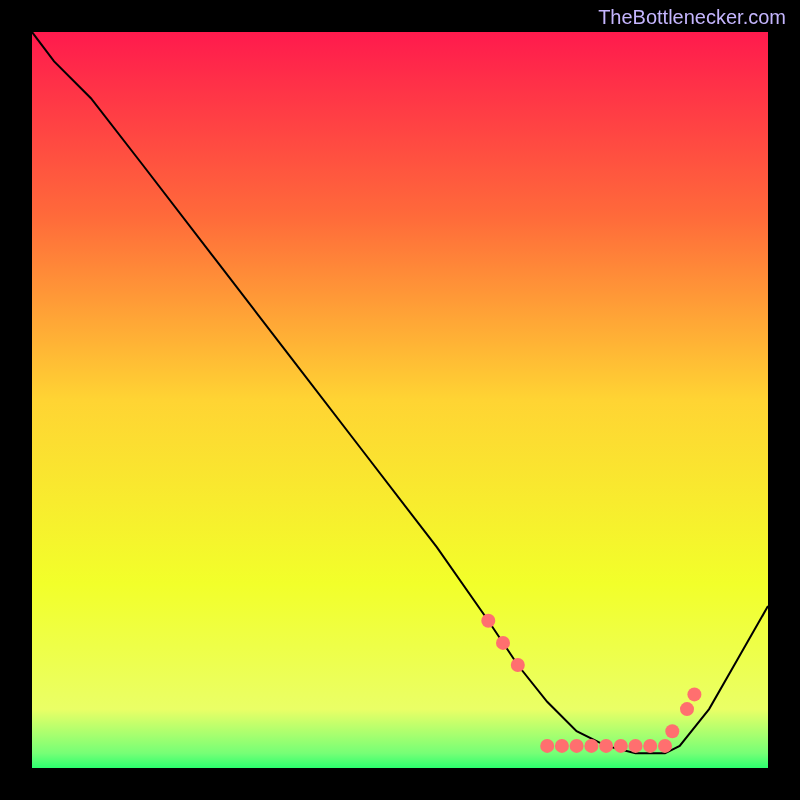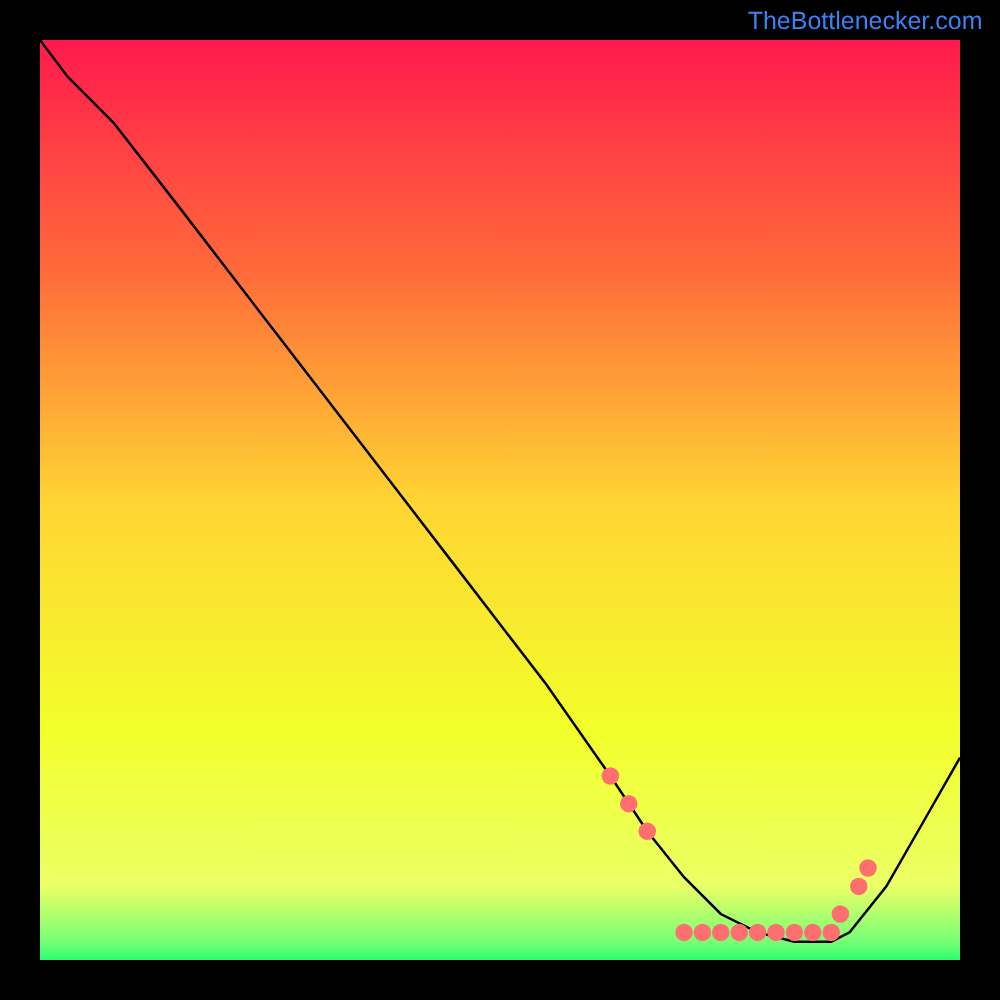--- a/index.html
+++ b/index.html
@@ -14,21 +14,21 @@
   .container {
     width: 800px;
     height: 800px;
     position: relative;
     background: #000;
   }
   .watermark {
     position: absolute;
     top: 6px;
     right: 14px;
-    color: #3b82f6;
+    color: #c4b5fd;
     font-size: 20px;
     font-weight: 500;
     z-index: 10;
   }
   .plot-area {
     position: absolute;
     left: 32px;
     top: 32px;
     width: 736px;
     height: 736px;

